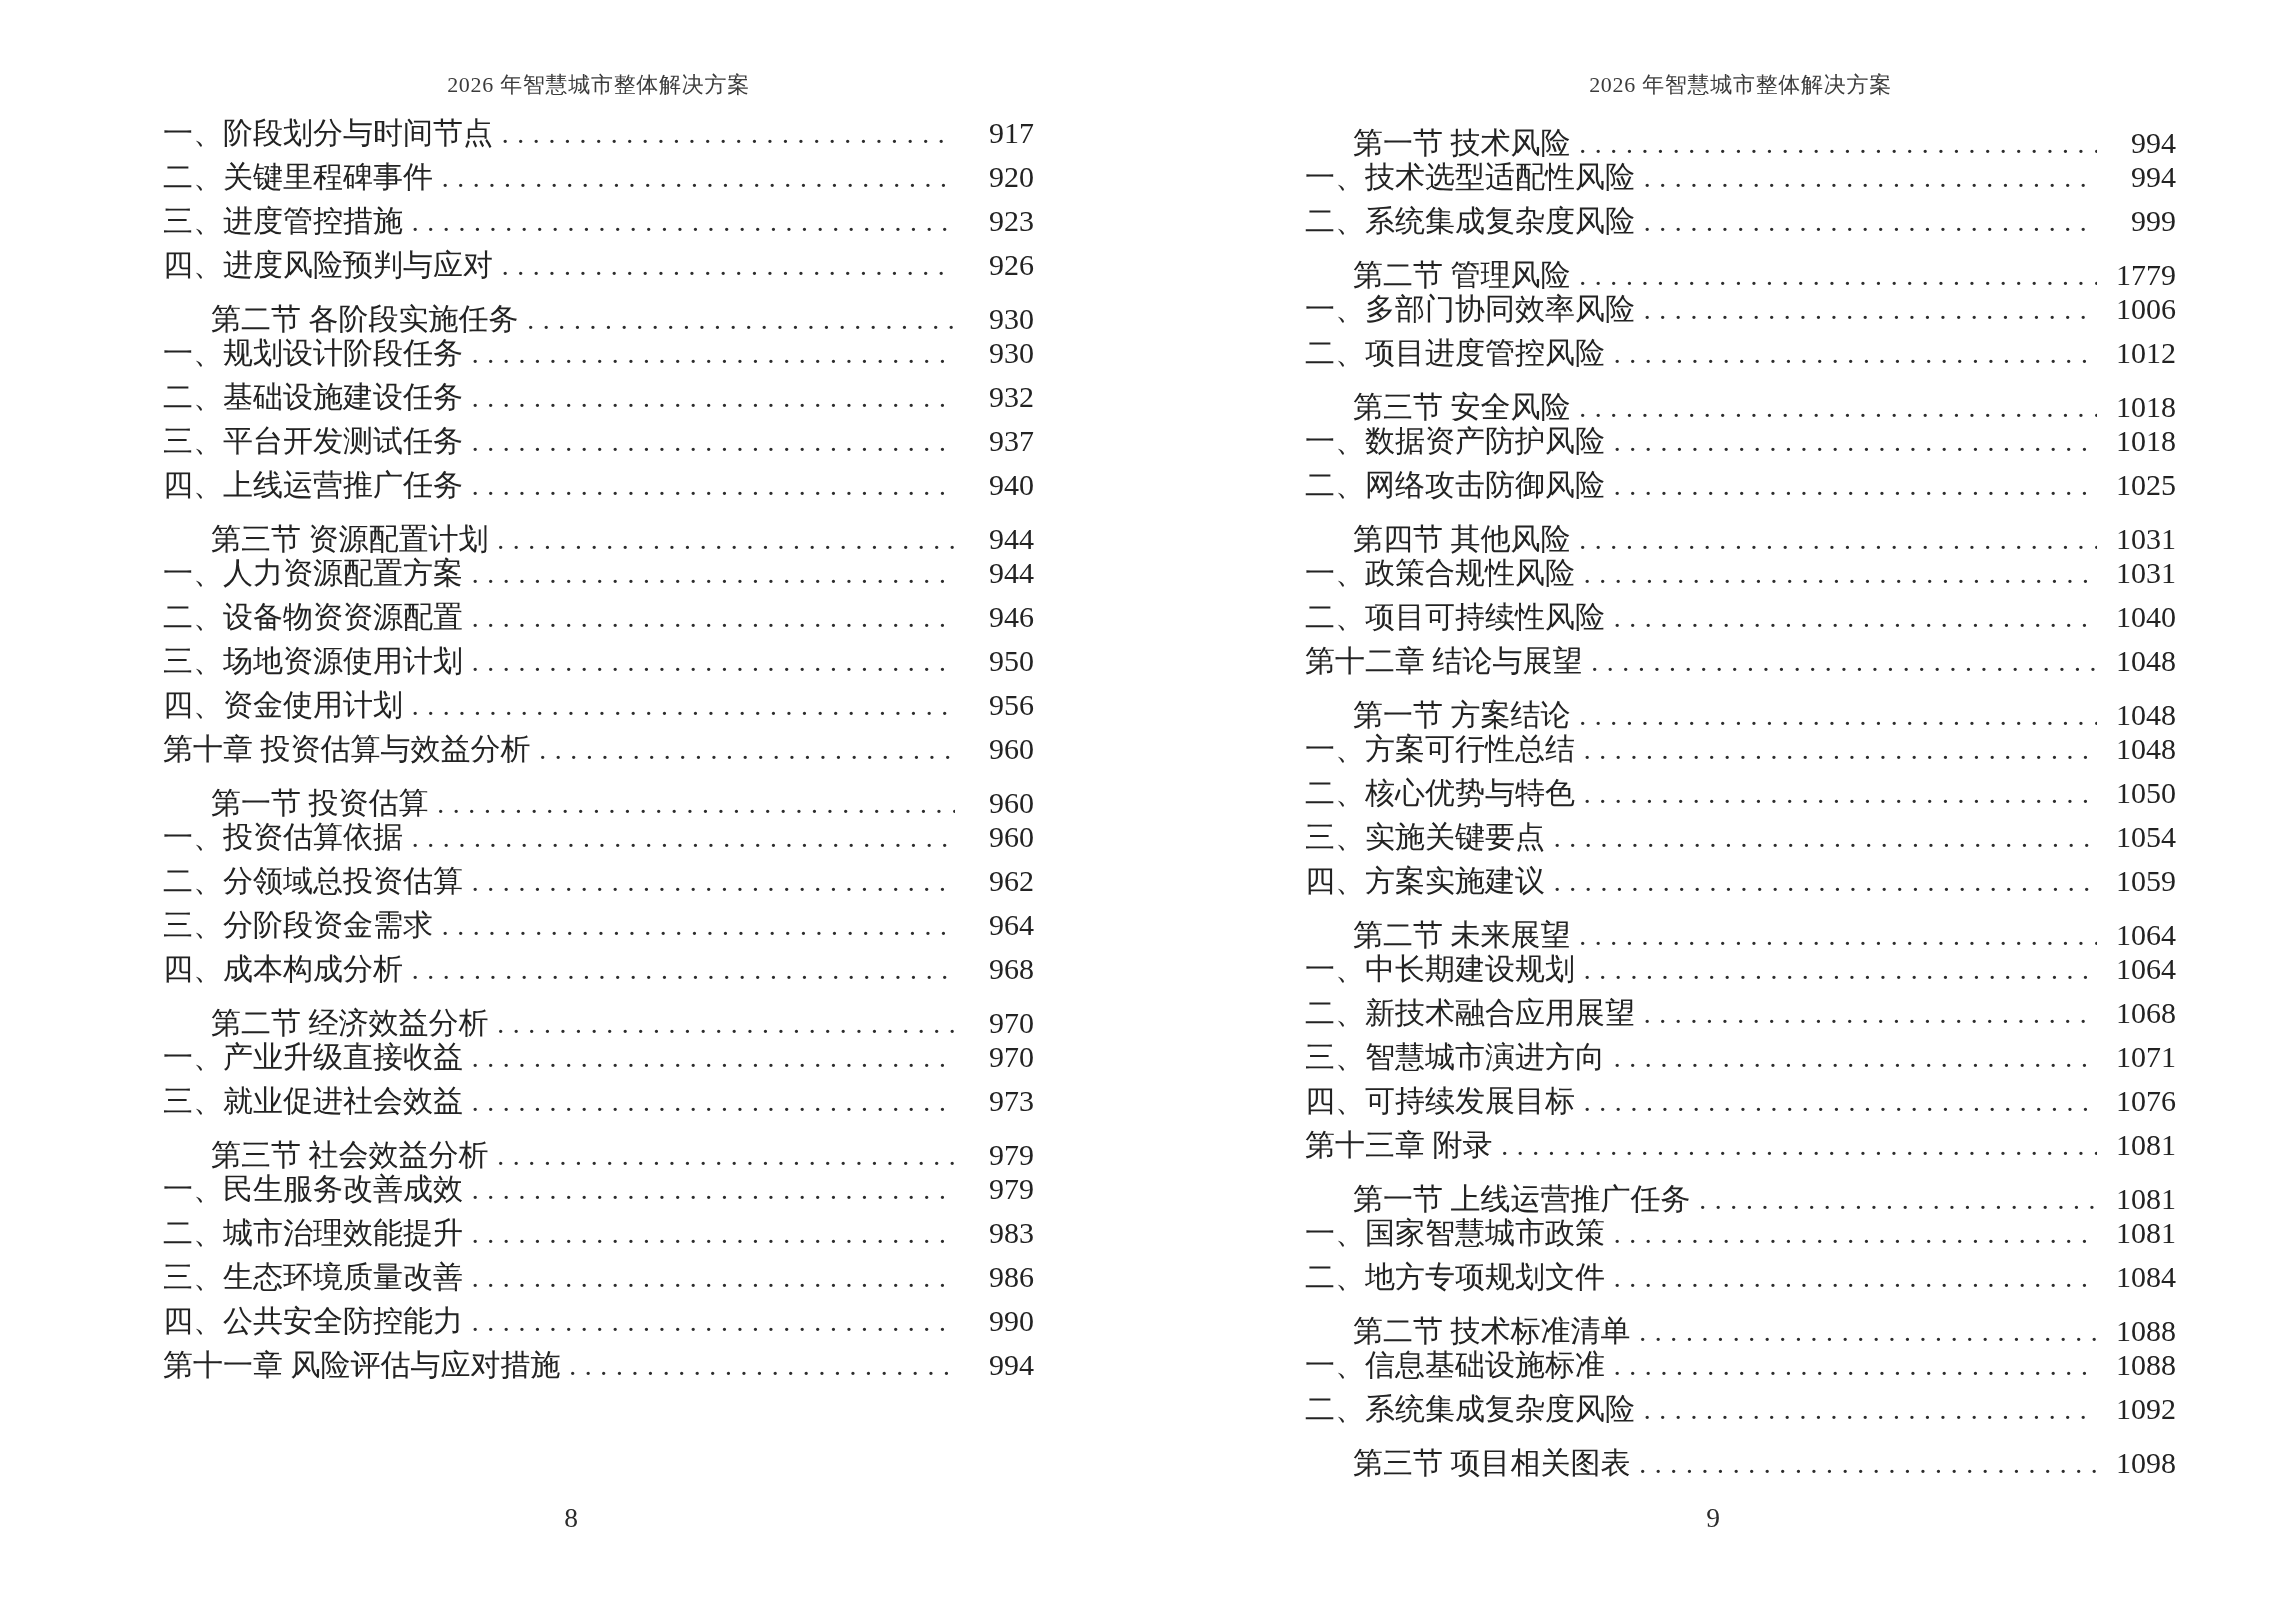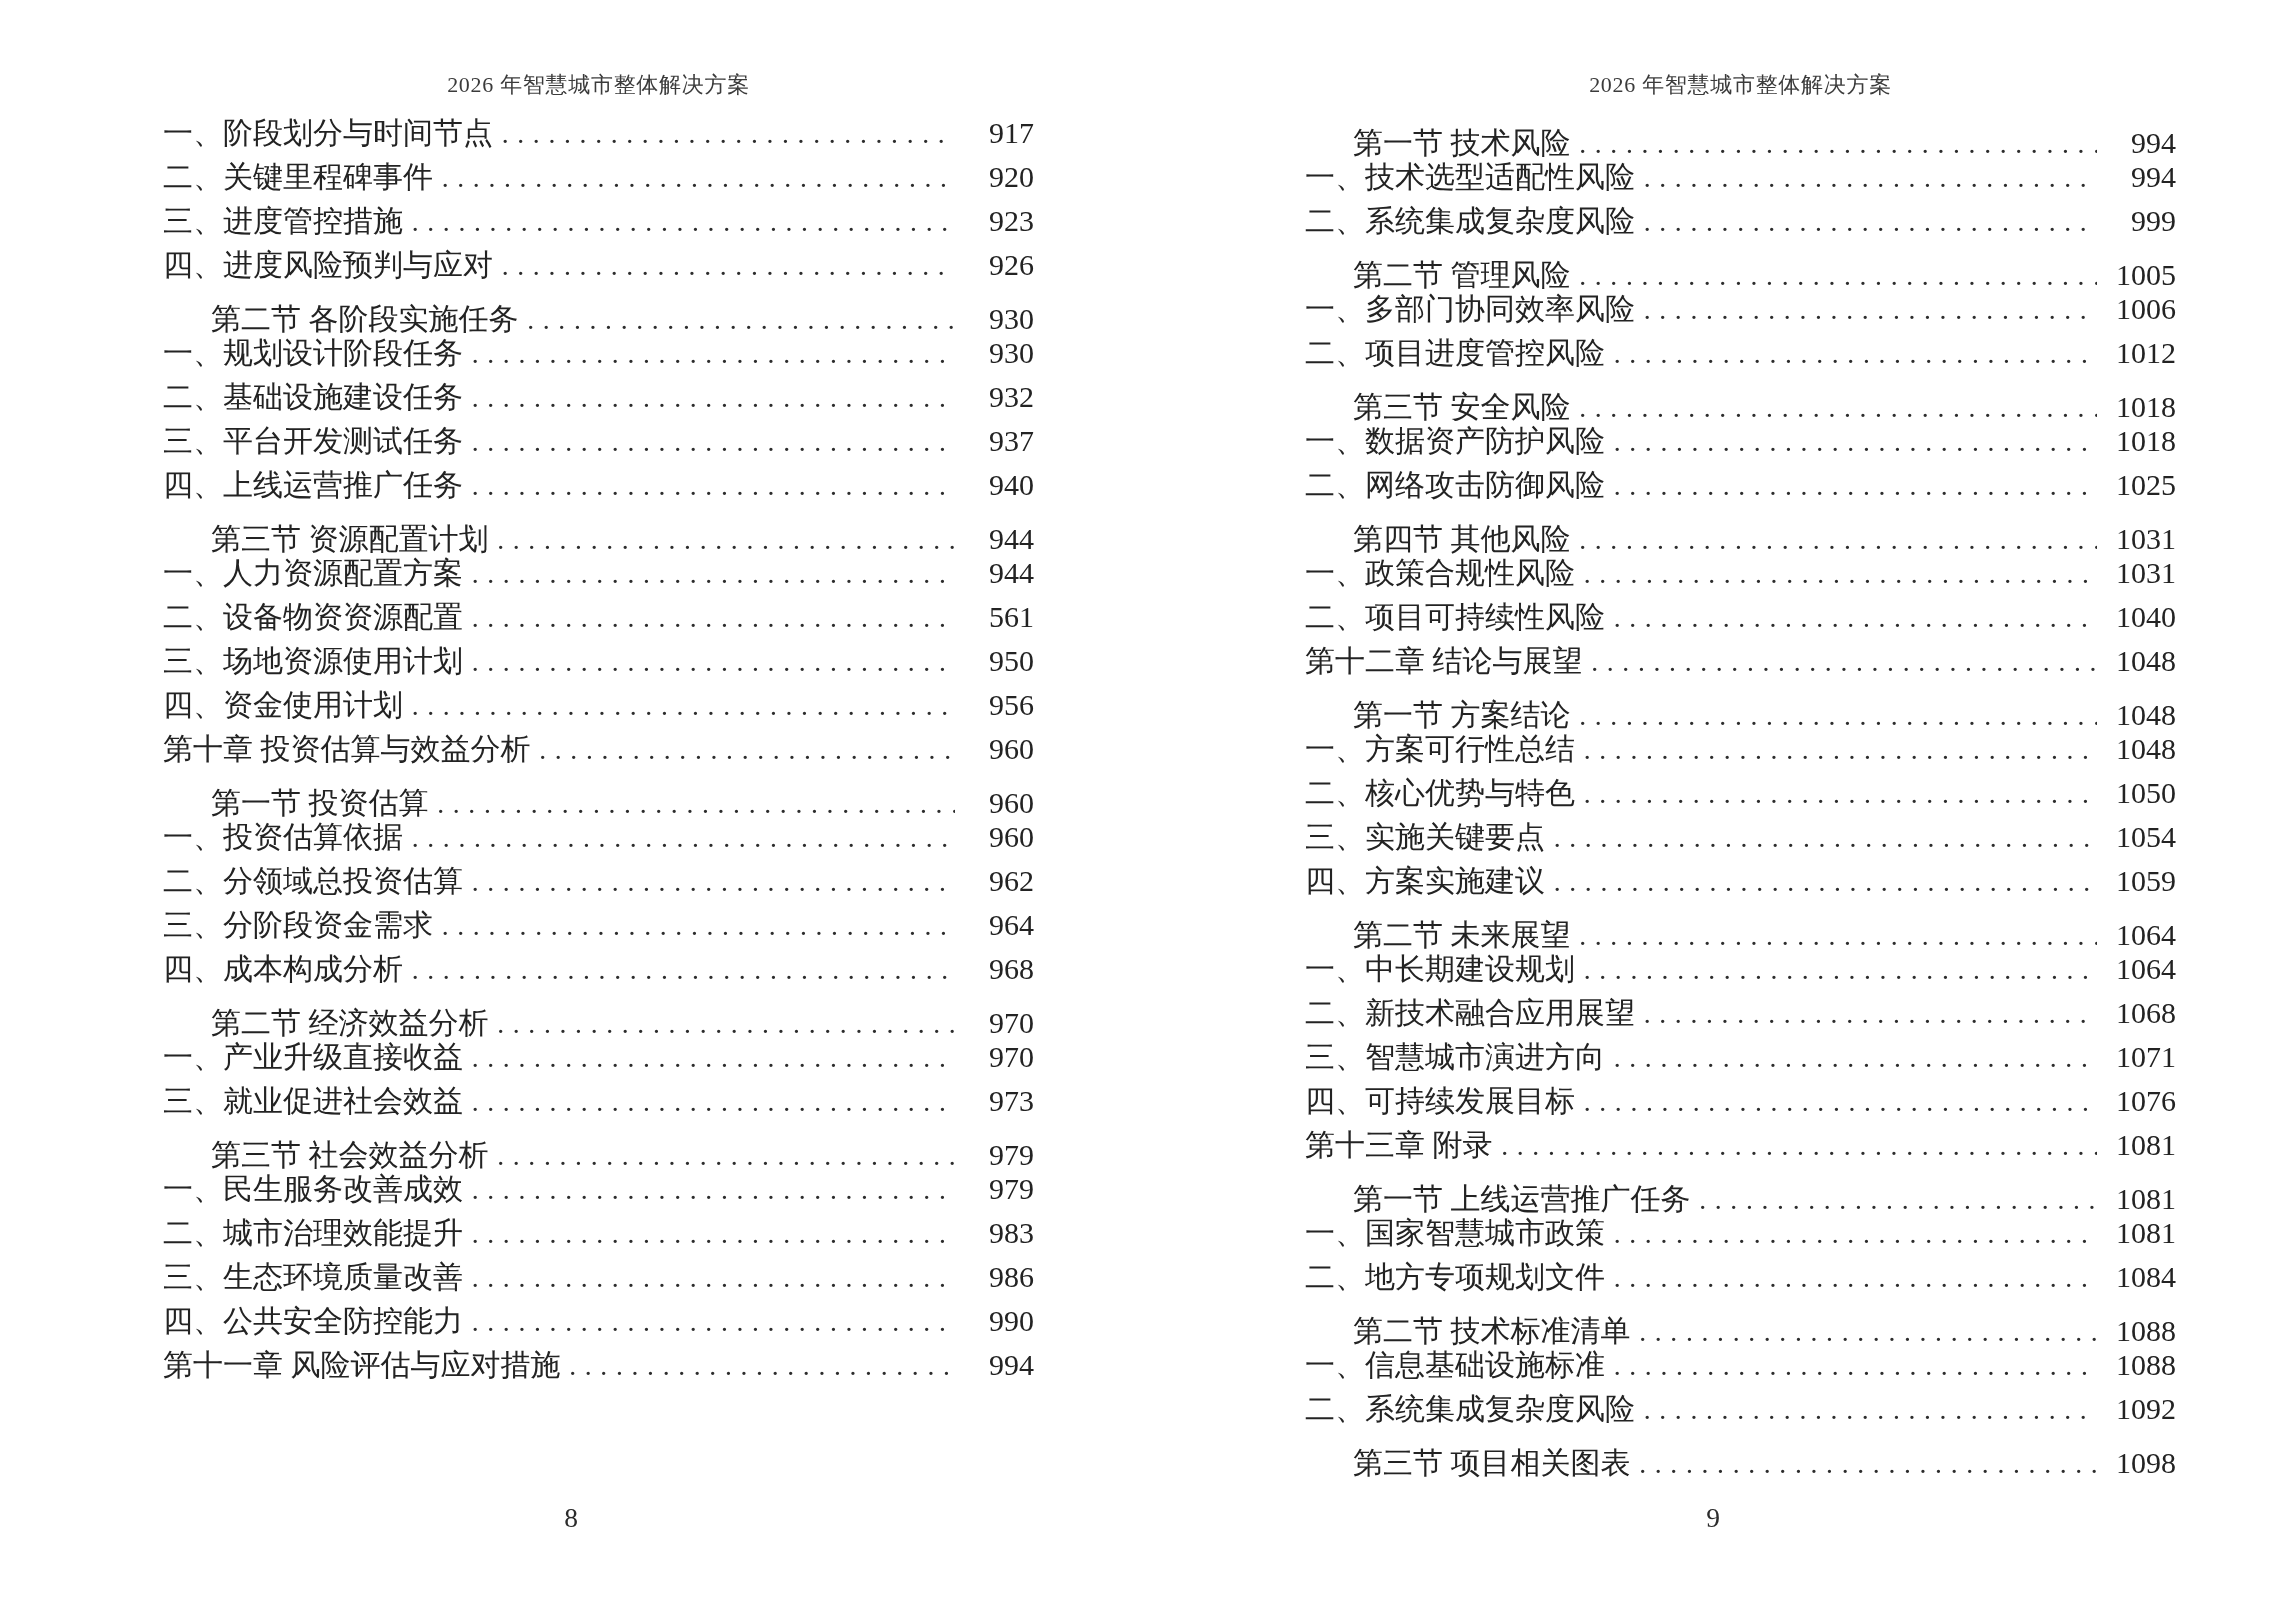--- a/index.html
+++ b/index.html
@@ -152,21 +152,21 @@
           <span class="pageno">944</span>
         </div>
         <div class="row lv-sub">
           <span class="title">一、人力资源配置方案</span>
           <span class="leader"></span>
           <span class="pageno">944</span>
         </div>
         <div class="row lv-sub">
           <span class="title">二、设备物资资源配置</span>
           <span class="leader"></span>
-          <span class="pageno">561</span>
+          <span class="pageno">946</span>
         </div>
         <div class="row lv-sub">
           <span class="title">三、场地资源使用计划</span>
           <span class="leader"></span>
           <span class="pageno">950</span>
         </div>
         <div class="row lv-sub">
           <span class="title">四、资金使用计划</span>
           <span class="leader"></span>
           <span class="pageno">956</span>
@@ -264,21 +264,21 @@
           <span class="pageno">994</span>
         </div>
         <div class="row lv-sub">
           <span class="title">二、系统集成复杂度风险</span>
           <span class="leader"></span>
           <span class="pageno">999</span>
         </div>
         <div class="row lv-section">
           <span class="title">第二节 管理风险</span>
           <span class="leader"></span>
-          <span class="pageno">1005</span>
+          <span class="pageno">1779</span>
         </div>
         <div class="row lv-sub">
           <span class="title">一、多部门协同效率风险</span>
           <span class="leader"></span>
           <span class="pageno">1006</span>
         </div>
         <div class="row lv-sub">
           <span class="title">二、项目进度管控风险</span>
           <span class="leader"></span>
           <span class="pageno">1012</span>

